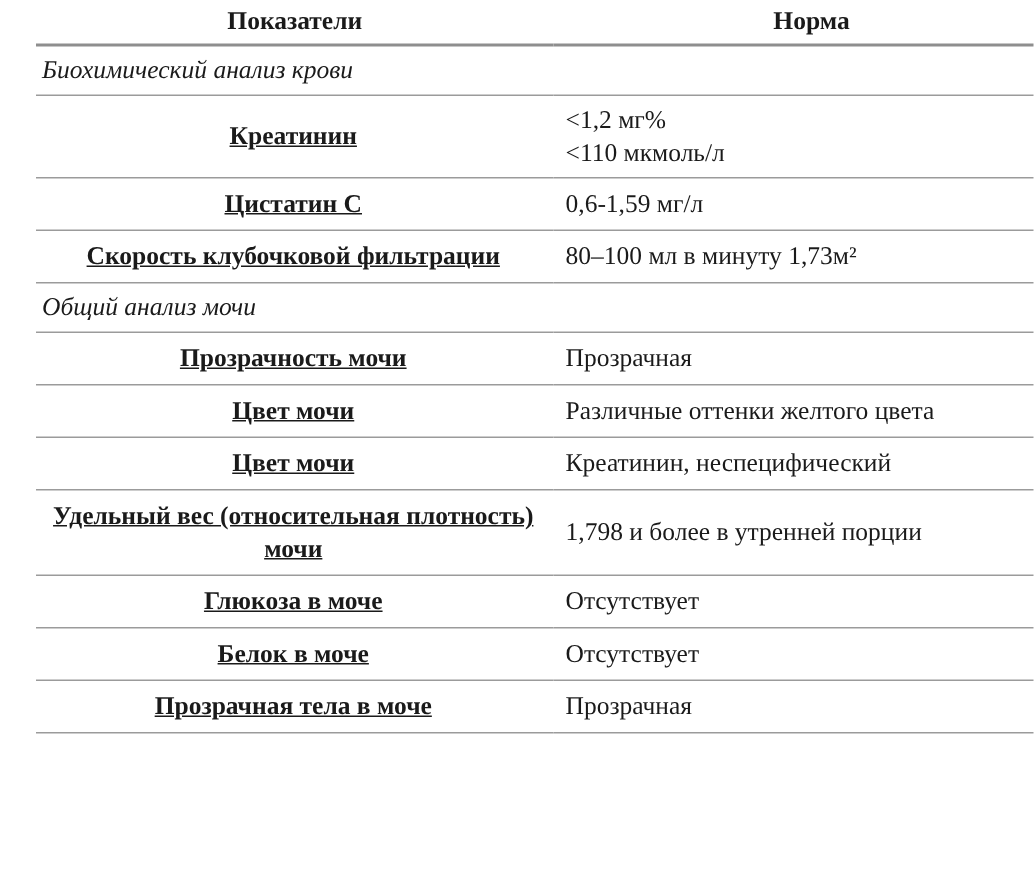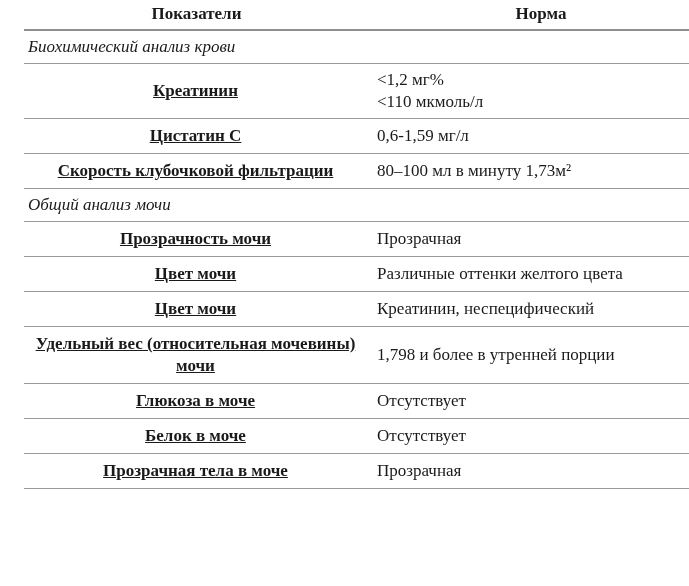--- a/index.html
+++ b/index.html
@@ -115,21 +115,21 @@
             <div class="norm-line">Различные оттенки желтого цвета</div>
           </td>
         </tr>
         <tr>
           <td class="indicator-cell">Цвет мочи</td>
           <td class="norm-cell">
             <div class="norm-line">Креатинин, неспецифический</div>
           </td>
         </tr>
         <tr>
-          <td class="indicator-cell">Удельный вес (относительная мочевины) мочи</td>
+          <td class="indicator-cell">Удельный вес (относительная плотность) мочи</td>
           <td class="norm-cell">
             <div class="norm-line">1,798 и более в утренней порции</div>
           </td>
         </tr>
         <tr>
           <td class="indicator-cell">Глюкоза в моче</td>
           <td class="norm-cell">
             <div class="norm-line">Отсутствует</div>
           </td>
         </tr>

